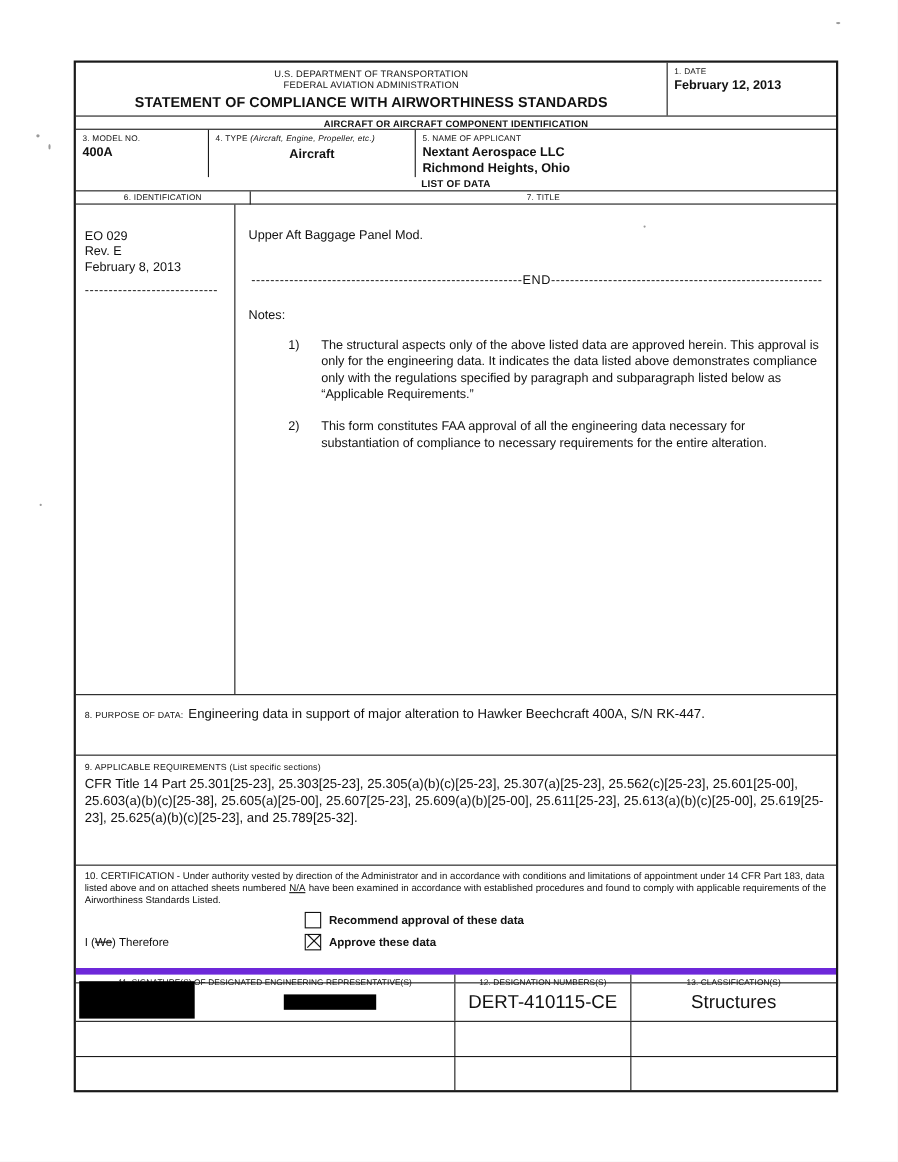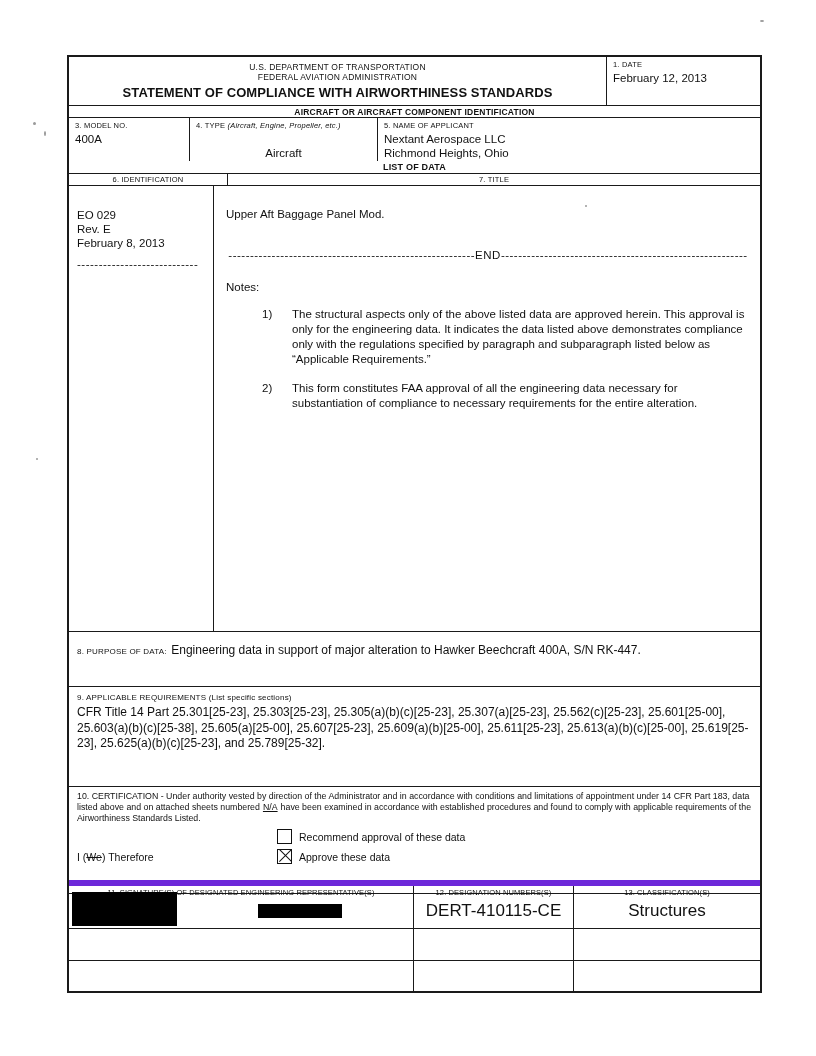--- a/index.html
+++ b/index.html
@@ -17,32 +17,32 @@
   .bdr-r { border-right:1px solid #1a1a1a; }
   .bdr-b { border-bottom:1px solid #1a1a1a; }
 
   
   .header-row { height:48px; }
   .header-left { width:538px; text-align:center; padding-top:5px; }
   .dept-line { font-size:8.5px; line-height:10px; letter-spacing:.2px; }
   .form-title { font-size:13px; font-weight:bold; margin-top:3px; letter-spacing:.1px; }
   .date-cell { flex:1; padding:3px 6px; }
   .field-label { font-size:7.5px; letter-spacing:.2px; }
-  .field-value { font-size:11.5px; line-height:14px; margin-top:2px; }
+  .field-value { font-size:11.5px; line-height:14px; margin-top:2px;font-weight:bold; }
 
   .band { height:13px; text-align:center; font-weight:bold; font-size:8.5px;
           line-height:13px; border-bottom:1px solid #1a1a1a; border-top:1px solid #1a1a1a; letter-spacing:.2px; }
   .band.no-top { border-top:none; }
 
   
   .fields-row { height:43px; }
   .make-cell { width:159px; padding:3px 6px; }
   .model-cell { width:121px; padding:3px 6px; }
   .type-cell { width:188px; padding:3px 6px; }
-  .type-cell .field-value { text-align:center; margin-top:16px; }
+  .type-cell .field-value { text-align:center; margin-top:4px; }
   .applicant-cell { flex:1; padding:3px 6px; }
   .italic { font-style:italic; }
 
   
   .list-header { height:12px; }
   .list-header .cell { font-size:7.5px; text-align:center; line-height:12px; letter-spacing:.2px; }
   .id-col-head { width:159px; }
   .title-col-head { flex:1; }
   .list-body { height:445px; }
   .id-col { width:159px; padding:22px 8px 0 8px; font-size:11.5px; line-height:14px; }
@@ -70,21 +70,21 @@
   .cert-na { text-decoration:underline; padding:0 3px; }
   .check-line { display:flex; align-items:center; margin-top:5px; }
   .check-spacer { width:200px; flex:none; font-size:10.5px; }
   .checkbox { width:15px; height:15px; border:1.5px solid #111; flex:none; position:relative; background:#fff; }
   .checkbox.checked::before, .checkbox.checked::after {
     content:""; position:absolute; left:-1px; top:5px; width:17px; height:1.4px;
     background:#111;
   }
   .checkbox.checked::before { transform:rotate(45deg); }
   .checkbox.checked::after { transform:rotate(-45deg); }
-  .check-label { font-size:10.5px; font-weight:normal; margin-left:7px; }
+  .check-label { font-size:10.5px; font-weight:bold; margin-left:7px; }
 
   
   .sig-header { height:13px; border-top:6px solid #6d28d9; }
   .sig-header .cell { font-size:7.5px; text-align:center; line-height:13px; letter-spacing:.1px; }
   .sig-col1 { width:345px; }
   .sig-col2 { width:160px; }
   .sig-col3 { flex:1; }
   .sig-row { border-top:1px solid #1a1a1a; }
   .sig-row .cell { font-size:17px; text-align:center; display:flex; align-items:center; justify-content:center; }
   .sig-row1 { height:35px; }

